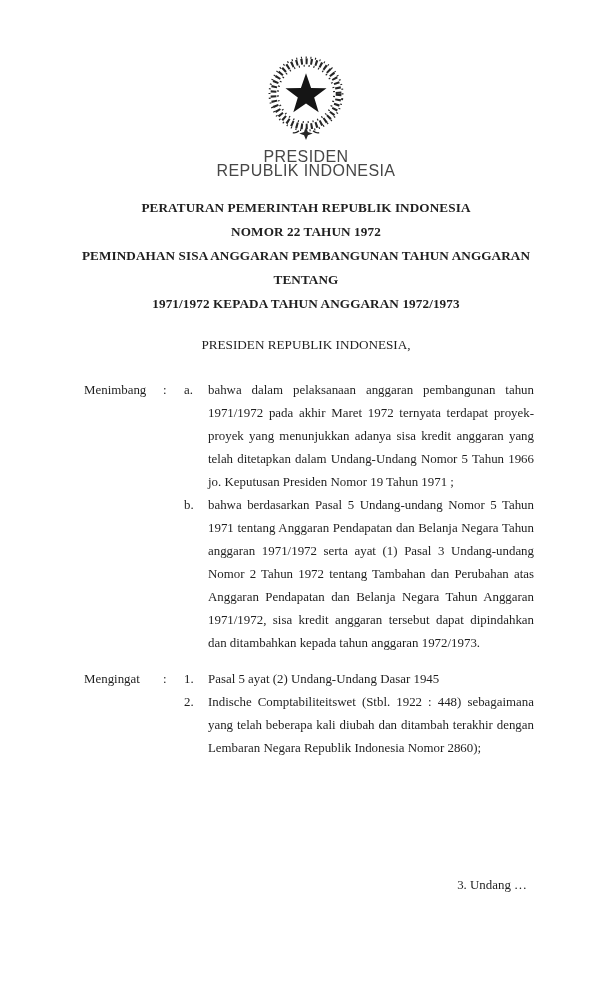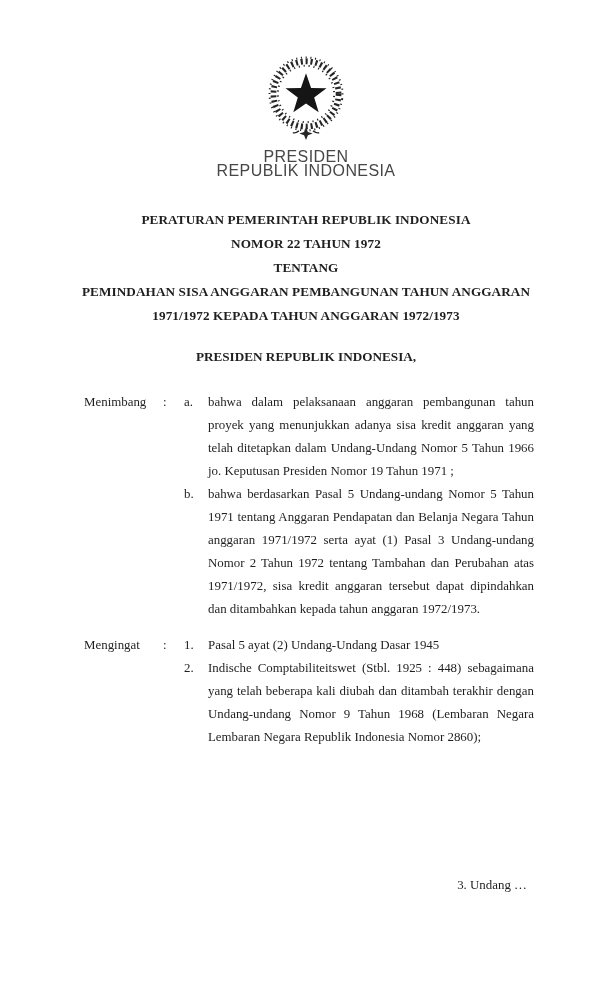--- a/index.html
+++ b/index.html
@@ -27,34 +27,34 @@
   .org-line {
     font-family: Liberation Sans, sans-serif;
     font-size: 16px;
     line-height: 14px;
     letter-spacing: 0.4px;
     color: #474747;
     font-weight: 400;
   }
   .org-lines { margin-top: 3px; }
   .title-block {
-    margin-top: 30px;
+    margin-top: 18px;
     text-align: center;
   }
   .title-line {
     font-size: 13.2px;
     font-weight: bold;
     line-height: 24px;
     letter-spacing: 0.1px;
   }
   .salutation {
     margin-top: 17px;
     text-align: center;
     font-size: 13.2px;
-    font-weight: bold;
+    font-weight: normal;
     line-height: 23px;
   }
   .clause {
     margin-left: 84px;
     width: 450px;
     font-size: 12.9px;
     line-height: 23px;
     display: grid;
     grid-template-columns: 79px 21px 24px 1fr;
     grid-auto-flow: row;
@@ -98,63 +98,64 @@
     </svg>
     <div class="org-lines">
       <div class="org-line">PRESIDEN</div>
       <div class="org-line">REPUBLIK INDONESIA</div>
     </div>
   </div>
 
   <div class="title-block">
     <div class="title-line">PERATURAN PEMERINTAH REPUBLIK INDONESIA</div>
     <div class="title-line">NOMOR 22 TAHUN 1972</div>
+    <div class="title-line">PEMINDAHAN SISA ANGGARAN PEMBANGUNAN TAHUN ANGGARAN</div>
     <div class="title-line">TENTANG</div>
-    <div class="title-line">PEMINDAHAN SISA ANGGARAN PEMBANGUNAN TAHUN ANGGARAN</div>
     <div class="title-line">1971/1972 KEPADA TAHUN ANGGARAN 1972/1973</div>
   </div>
 
   <div class="salutation">PRESIDEN REPUBLIK INDONESIA,</div>
 
   <section class="clause" id="menimbang">
     <div class="clause-label">Menimbang</div>
     <div class="clause-colon">:</div>
 
     <div class="item-marker">a.</div>
     <div class="item-text">
       <div class="line">bahwa dalam pelaksanaan anggaran pembangunan tahun</div>
+      <div class="line">1971/1972 pada akhir Maret 1972 ternyata terdapat proyek-</div>
       <div class="line">proyek yang menunjukkan adanya sisa kredit anggaran yang</div>
       <div class="line">telah ditetapkan dalam Undang-Undang Nomor 5 Tahun 1966</div>
       <div class="line last">jo. Keputusan Presiden Nomor 19 Tahun 1971 ;</div>
     </div>
 
     <div class="item-marker">b.</div>
     <div class="item-text">
       <div class="line">bahwa berdasarkan Pasal 5 Undang-undang Nomor 5 Tahun</div>
       <div class="line">1971 tentang Anggaran Pendapatan dan Belanja Negara Tahun</div>
       <div class="line">anggaran 1971/1972 serta ayat (1) Pasal 3 Undang-undang</div>
       <div class="line">Nomor 2 Tahun 1972 tentang Tambahan dan Perubahan atas</div>
+      <div class="line">Anggaran Pendapatan dan Belanja Negara Tahun Anggaran</div>
       <div class="line">1971/1972, sisa kredit anggaran tersebut dapat dipindahkan</div>
       <div class="line last">dan ditambahkan kepada tahun anggaran 1972/1973.</div>
     </div>
   </section>
 
   <section class="clause" id="mengingat">
     <div class="clause-label">Mengingat</div>
     <div class="clause-colon">:</div>
 
     <div class="item-marker">1.</div>
     <div class="item-text">
       <div class="line single">Pasal 5 ayat (2) Undang-Undang Dasar 1945</div>
     </div>
 
     <div class="item-marker">2.</div>
     <div class="item-text">
-      <div class="line">Indische Comptabiliteitswet (Stbl. 1925 : 448) sebagaimana</div>
+      <div class="line">Indische Comptabiliteitswet (Stbl. 1922 : 448) sebagaimana</div>
       <div class="line">yang telah beberapa kali diubah dan ditambah terakhir dengan</div>
-      <div class="line">Undang-undang Nomor 9 Tahun 1968 (Lembaran Negara</div>
       <div class="line last">Lembaran Negara Republik Indonesia Nomor 2860);</div>
     </div>
   </section>
 
   <div class="catchword">3. Undang …</div>
 
 </div>
 
 </body></html>

